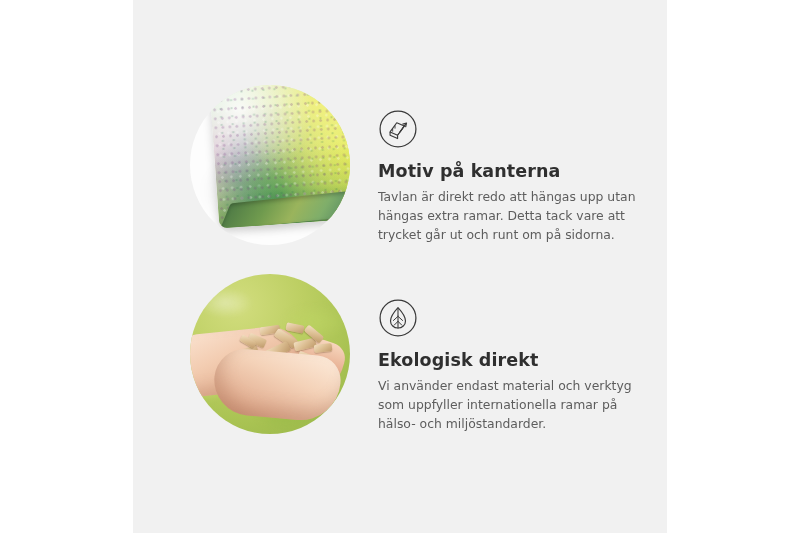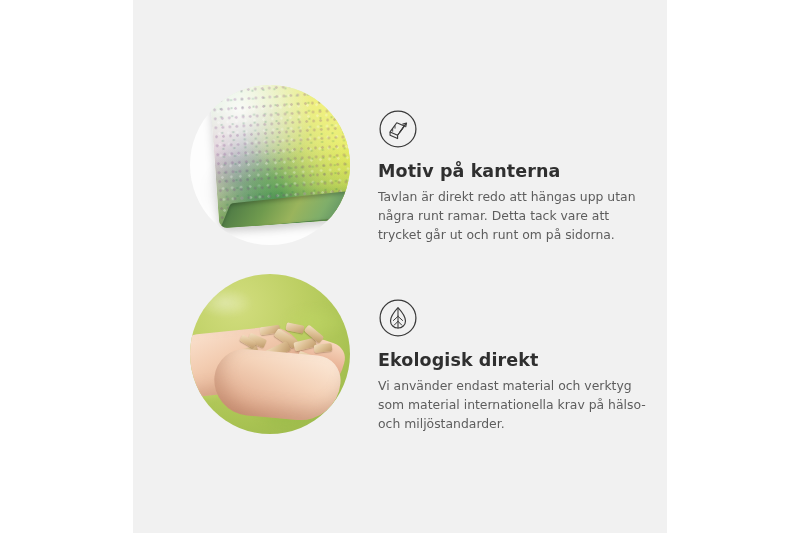--- a/index.html
+++ b/index.html
@@ -209,21 +209,21 @@
           <path d="M14.5 27.5 L22.5 16.5 L31.5 20.5 L23.5 31.5 Z" stroke="#3a3a3a" stroke-width="1.4" stroke-linejoin="round"></path>
           <path d="M14.5 27.5 L14.5 31.5 L23.5 35.5 L23.5 31.5" stroke="#3a3a3a" stroke-width="1.4" stroke-linejoin="round"></path>
           <path d="M17.6 23.3 L17.6 27.2" stroke="#3a3a3a" stroke-width="1.1"></path>
           <path d="M20.4 19.6 L20.4 23.5" stroke="#3a3a3a" stroke-width="1.1"></path>
           <path d="M23.5 31.5 L31.5 20.5" stroke="#3a3a3a" stroke-width="1.2"></path>
           <path d="M26.5 27.5 L33.5 17.5" stroke="#3a3a3a" stroke-width="1.4" stroke-linecap="round"></path>
           <path d="M29.8 18.2 L34.2 16.8 L33.2 21.3" stroke="#3a3a3a" stroke-width="1.4" stroke-linecap="round" stroke-linejoin="round"></path>
         </svg>
       </div>
       <div class="feature-title">Motiv på kanterna</div>
-      <div class="feature-desc">Tavlan är direkt redo att hängas upp utan några runt ramar. Detta tack vare att trycket går ut och runt om på sidorna.</div>
+      <div class="feature-desc">Tavlan är direkt redo att hängas upp utan hängas extra ramar. Detta tack vare att trycket går ut och runt om på sidorna.</div>
     </div>
   </div>
 
   <div class="feature" id="feature-eco">
 
     <div class="media media-eco">
       <div class="eco-blur"></div>
       <div class="hand-left"></div>
       <div class="fingers"></div>
       <div class="chips">
@@ -252,17 +252,17 @@
           <circle cx="24" cy="24" r="21.5" stroke="#3a3a3a" stroke-width="1.5"></circle>
           <path d="M24 11.5 C30.5 18.5 33 23.5 33 27.5 C33 32.4 29 36 24 36 C19 36 15 32.4 15 27.5 C15 23.5 17.5 18.5 24 11.5 Z" stroke="#3a3a3a" stroke-width="1.4" stroke-linejoin="round"></path>
           <path d="M24 13 L24 36.5" stroke="#3a3a3a" stroke-width="1.3"></path>
           <path d="M24 22 L18.5 27" stroke="#3a3a3a" stroke-width="1.2" stroke-linecap="round"></path>
           <path d="M24 22 L29.5 27" stroke="#3a3a3a" stroke-width="1.2" stroke-linecap="round"></path>
           <path d="M24 28 L19.5 32.5" stroke="#3a3a3a" stroke-width="1.2" stroke-linecap="round"></path>
           <path d="M24 28 L28.5 32.5" stroke="#3a3a3a" stroke-width="1.2" stroke-linecap="round"></path>
         </svg>
       </div>
       <div class="feature-title">Ekologisk direkt</div>
-      <div class="feature-desc">Vi använder endast material och verktyg som material internationella krav på hälso- och miljöstandarder.</div>
+      <div class="feature-desc">Vi använder endast material och verktyg som uppfyller internationella ramar på hälso- och miljöstandarder.</div>
     </div>
   </div>
 
 </div>
 
 </body></html>

